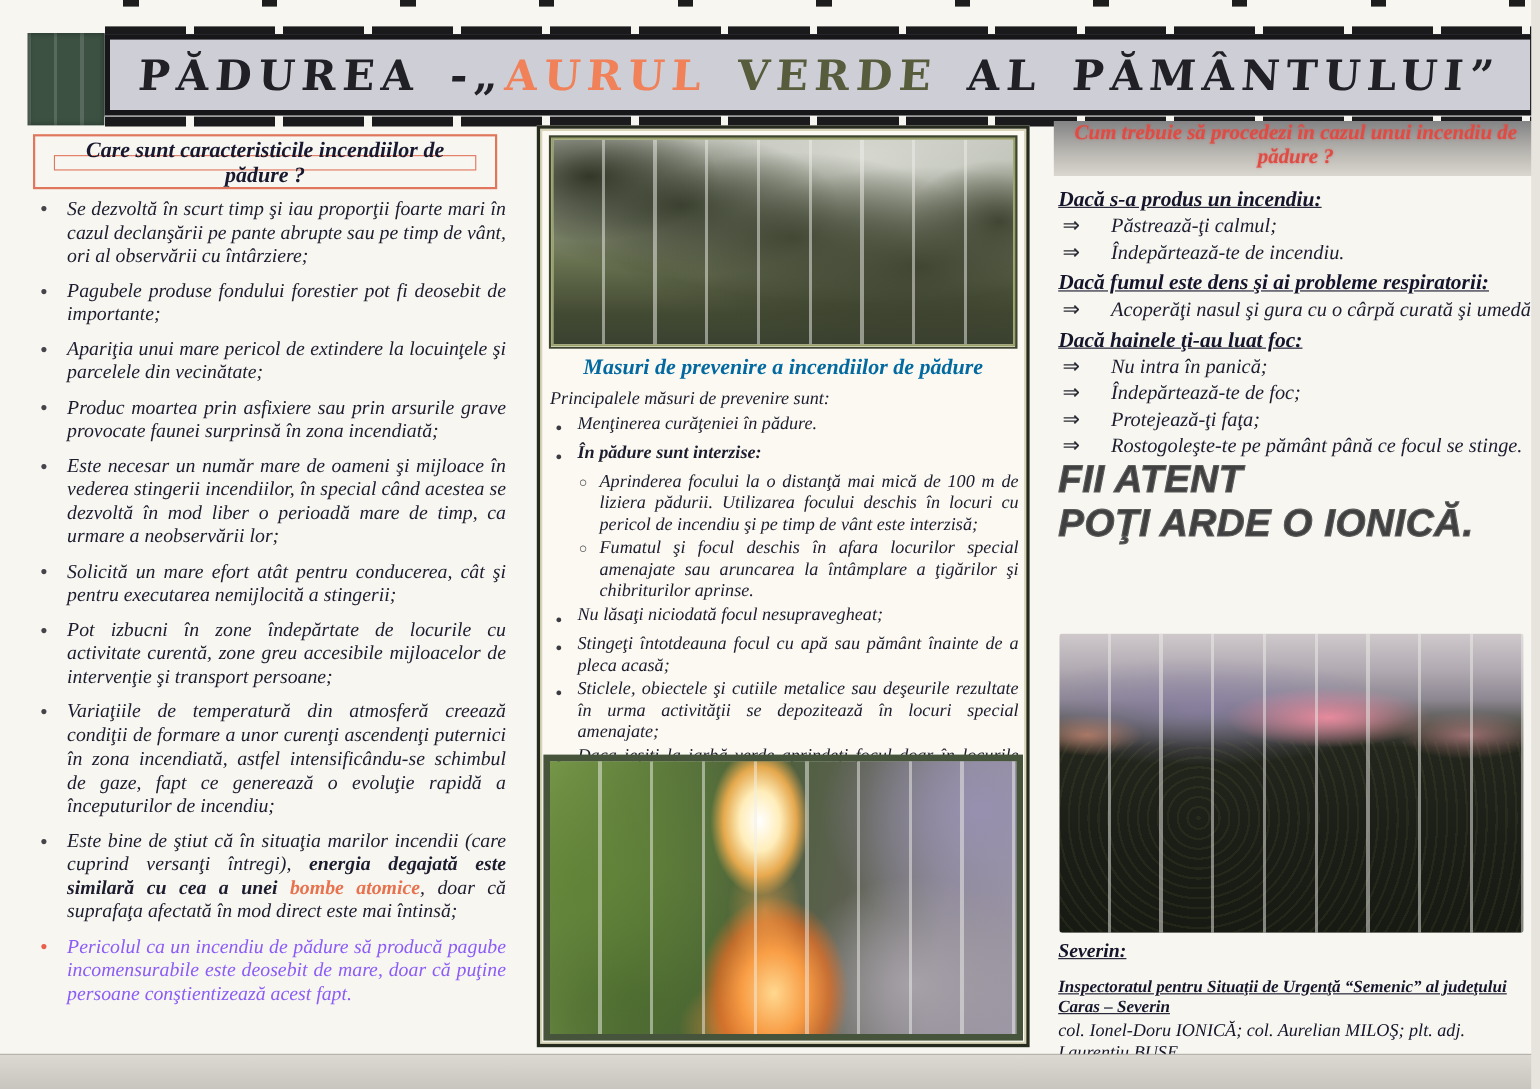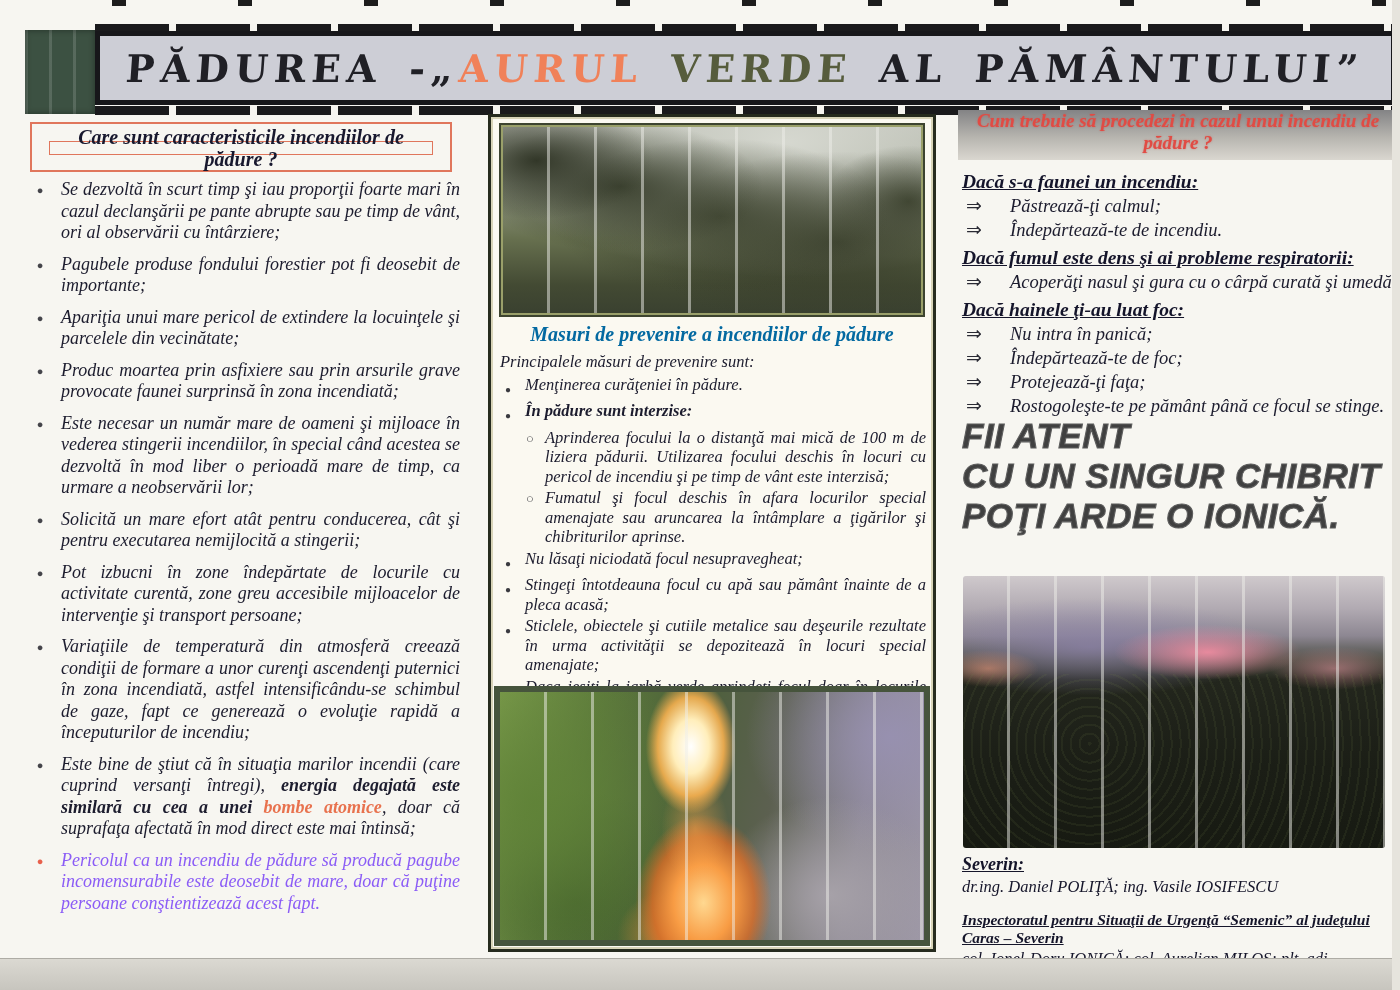--- a/index.html
+++ b/index.html
@@ -211,21 +211,21 @@
     </div>
 </div>
 
 <div class="abs photo photo2"></div>
 
 <div class="abs r-band">
   <div class="r-band-text">Cum trebuie să procedezi în cazul unui incendiu de pădure ?</div>
 </div>
 
 <div class="abs r-sections">
-  <div class="r-title">Dacă s-a faunei un incendiu:</div>
+  <div class="r-title">Dacă s-a produs un incendiu:</div>
   <div class="r-item">
       <span class="arr">⇒</span>
       <span class="rtxt">Păstrează-ţi calmul;</span>
     </div>
   <div class="r-item">
       <span class="arr">⇒</span>
       <span class="rtxt">Îndepărtează-te de incendiu.</span>
     </div>
   <div class="r-title">Dacă fumul este dens şi ai probleme respiratorii:</div>
   <div class="r-item">
@@ -246,27 +246,25 @@
       <span class="rtxt">Protejează-ţi faţa;</span>
     </div>
   <div class="r-item">
       <span class="arr">⇒</span>
       <span class="rtxt">Rostogoleşte-te pe pământ până ce focul se stinge.</span>
     </div>
 </div>
 
 <div class="abs slogan">
   <div class="slogan-line">FII ATENT</div>
-  <div class="slogan-line">CU UN SINGUR CHIBRIT</div>
   <div class="slogan-line">POŢI ARDE O IONICĂ.</div>
 </div>
 
 <div class="abs photo photo3"></div>
 
 <div class="abs credits">
   <div class="credit-label">Severin:</div>
-  <div class="credit-names">dr.ing. Daniel POLIŢĂ; ing. Vasile IOSIFESCU</div>
   <div class="credit-org credit-org2">Inspectoratul pentru Situaţii de Urgenţă “Semenic” al judeţului Caras – Severin</div>
   <div class="credit-names">col. Ionel-Doru IONICĂ; col. Aurelian MILOŞ; plt. adj. Laurenţiu BUŞE</div>
 </div>
 
 <div class="abs bottom-band"></div>
 <div class="abs right-edge"></div>
 
 </body></html>

